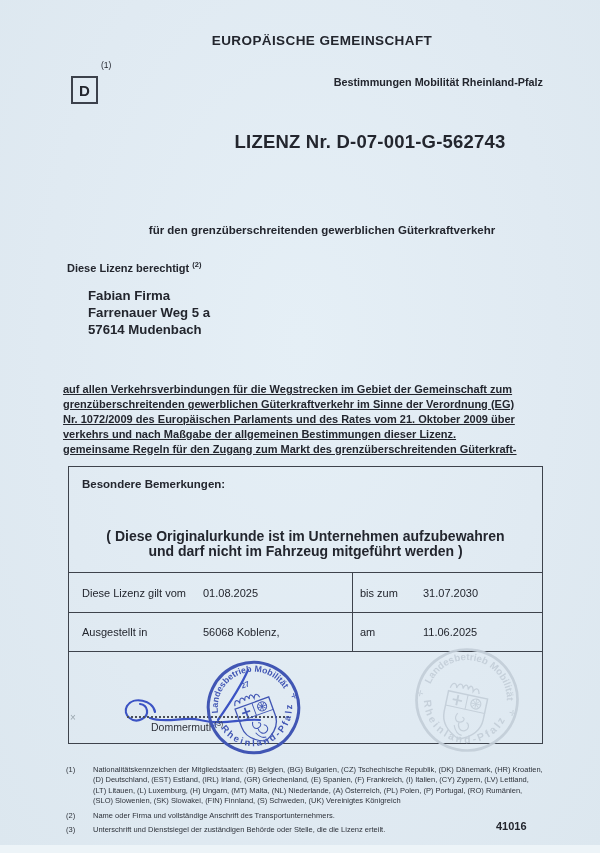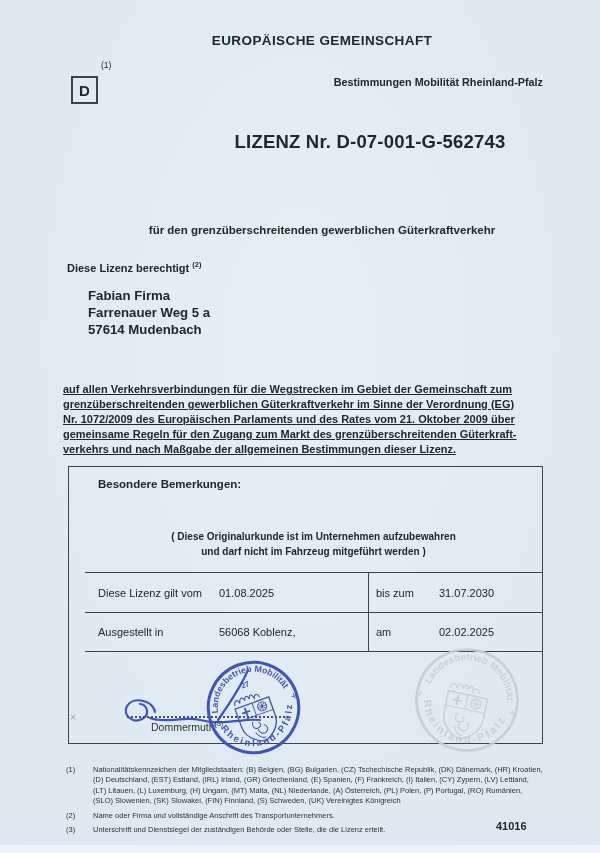--- a/index.html
+++ b/index.html
@@ -23,28 +23,28 @@
   .license-title { top:131px; font-weight:bold; font-size:18.5px; letter-spacing:.2px;margin-left:48px; }
   .license-subtitle { top:184px; font-weight:bold; font-size:11.5px;margin-top:40px; }
 
   .holder-intro { left:67px; top:260px; font-weight:bold; font-size:11px; }
   .holder-intro sup { font-size:7.5px; }
   .holder-address { left:88px; top:287px; font-weight:bold; font-size:13.2px; line-height:17px; }
 
   .grant { left:63px; top:382px; font-weight:bold; font-size:11px; line-height:14.9px;text-decoration:underline; }
   .grant-line { white-space:nowrap; }
 
-  .dtable { left:68px; top:466px; width:475px; height:278px; border:1.6px solid #3e434c;padding-left:16px; }
+  .dtable { left:68px; top:466px; width:475px; height:278px; border:1.6px solid #3e434c; }
   .trow { position:relative; border-bottom:1.6px solid #3e434c; }
   .row1 { height:106px; }
   .row2 { height:40px; display:flex; }
   .row3 { height:39px; display:flex; }
   .row4 { height:88px; border-bottom:none; }
   .remarks-label { left:13px; top:11px; font-weight:bold; font-size:11.5px; }
-  .remarks-note { top:62px; font-weight:bold; font-size:10px; line-height:15px; text-align:center; width:100%; }
+  .remarks-note { top:62px; font-weight:bold; font-size:14px; line-height:15px; text-align:center; width:100%; }
   .cell-left { position:relative; width:284px; border-right:1.6px solid #3e434c; height:100%; }
   .cell-right { position:relative; flex:1; height:100%; }
   .cl { position:absolute; top:50%; transform:translateY(-50%); font-weight:normal; font-size:11px; white-space:nowrap; }
   .lab-l { left:13px; } .val-l { left:134px; }
   .lab-r { left:7px; }  .val-r { left:70px;text-align:center; }
 
   .stamp-blue { left:197px; top:651px; width:113px; height:113px; }
   .seal-embossed { left:404px; top:637px; width:126px; height:126px; opacity:.9; }
   .sig-svg { left:100px; top:658px; width:210px; height:72px; }
   .sig-dots { left:127px; top:716px; width:162px; height:2px; border-bottom:2px dotted #4a4f58; }
@@ -88,22 +88,22 @@
     <div>Fabian Firma</div>
     <div>Farrenauer Weg 5 a</div>
     <div>57614 Mudenbach</div>
   </div>
 
   <div class="abs grant">
 
   <div class="grant-line">auf allen Verkehrsverbindungen für die Wegstrecken im Gebiet der Gemeinschaft zum</div>
       <div class="grant-line">grenzüberschreitenden gewerblichen Güterkraftverkehr im Sinne der Verordnung (EG)</div>
       <div class="grant-line">Nr. 1072/2009 des Europäischen Parlaments und des Rates vom 21. Oktober 2009 über</div>
+      <div class="grant-line">verkehrs und nach Maßgabe der allgemeinen Bestimmungen dieser Lizenz.</div>
       <div class="grant-line">gemeinsame Regeln für den Zugang zum Markt des grenzüberschreitenden Güterkraft-</div>
-      <div class="grant-line">verkehrs und nach Maßgabe der allgemeinen Bestimmungen dieser Lizenz.</div>
     </div>
 
   <div class="abs dtable">
     <div class="trow row1">
       <div class="abs remarks-label">Besondere Bemerkungen:</div>
       <div class="abs remarks-note">
 
       <div>( Diese Originalurkunde ist im Unternehmen aufzubewahren</div>
           <div>und darf nicht im Fahrzeug mitgeführt werden )</div>
         </div>
@@ -118,21 +118,21 @@
         <span class="cl val-r">31.07.2030</span>
       </div>
     </div>
     <div class="trow row3">
       <div class="cell-left">
         <span class="cl lab-l">Ausgestellt in</span>
         <span class="cl val-l">56068 Koblenz,</span>
       </div>
       <div class="cell-right">
         <span class="cl lab-r">am</span>
-        <span class="cl val-r">02.02.2025</span>
+        <span class="cl val-r">11.06.2025</span>
       </div>
     </div>
     <div class="trow row4"></div>
   </div>
 
   <span class="abs pencil-mark">×</span>
   <svg class="abs sig-svg" viewBox="0 0 210 72" fill="none" stroke="#3b53c4" stroke-width="2.2" stroke-linecap="round">
     <path d="M 55,54 C 53,42 33,38 27,48 C 22,57 33,66 42,61 C 50,57 48,47 40,46"></path>
     <path d="M 50,60 C 66,66 84,58 100,62 C 124,68 142,60 160,62"></path>
     <path d="M 118,62 C 132,42 142,26 148,12"></path>

